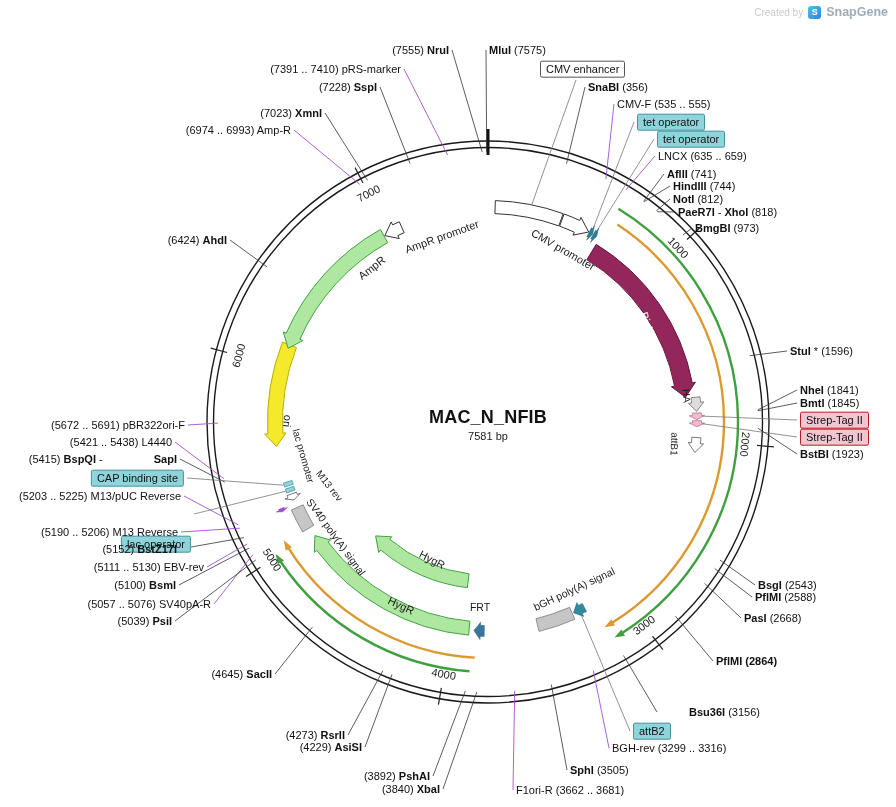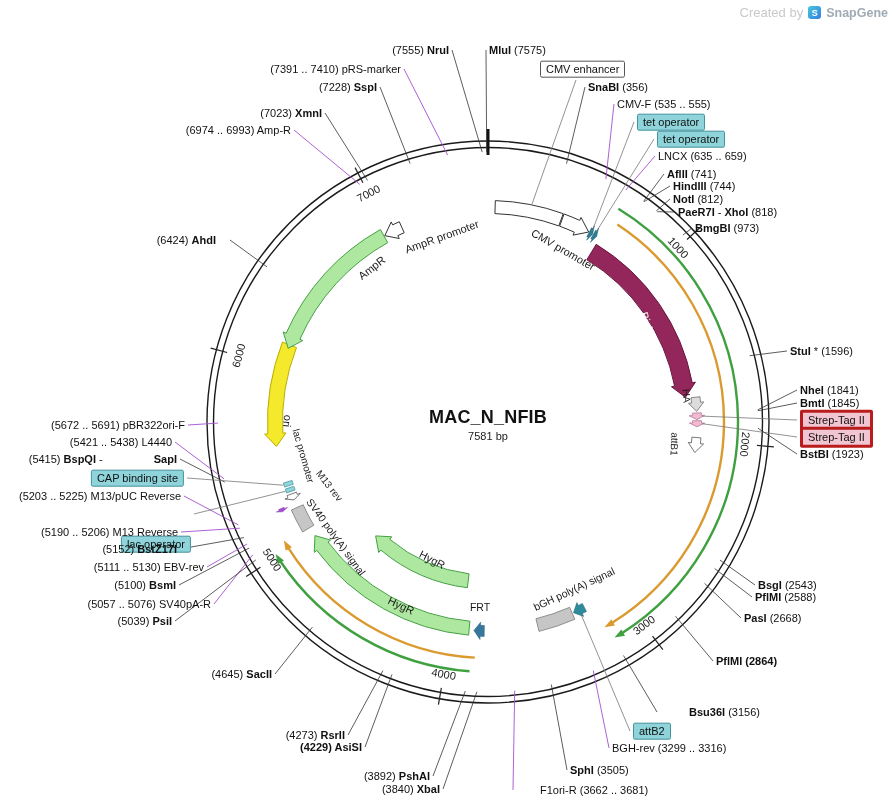--- a/index.html
+++ b/index.html
@@ -4,28 +4,28 @@
 <style>
   html,body{margin:0;padding:0;background:#fff;}
   body{font-family:"Liberation Sans","DejaVu Sans",sans-serif;}
   .stage{position:relative;width:896px;height:807px;background:#fff;overflow:hidden;}
   #map{position:absolute;left:0;top:0;}
   #labels div.co{position:absolute;white-space:nowrap;font-size:11px;color:#111;line-height:1.15;transform:translateY(-50%);}
   #labels div.co.alR{transform:translate(-100%,-50%);}
   #labels .k-p{color:#9D3BCB;}
   #labels .k-b{font-size:10.5px;padding:1px 5px;border-radius:2px;line-height:1.2;}
   #labels .bx-teal{background:#8ED4DA;border:1px solid #45929C;color:#10333A;}
-  #labels .bx-pink{background:#F2C5D2;border:3px solid #b91c1c;color:#3A2630;}
+  #labels .bx-pink{background:#F2C5D2;border:1px solid #b91c1c;color:#3A2630;}
   #labels .bx-white{background:#fff;border:1px solid #555;color:#111;}
   #labels div.mlab{position:absolute;white-space:nowrap;line-height:1;}
   .center-label{position:absolute;left:488px;top:424px;transform:translate(-50%,-50%);text-align:center;}
   .center-name{font-weight:bold;font-size:18px;color:#111;letter-spacing:.2px;}
   .center-size{font-size:11px;color:#222;margin-top:2px;}
   .watermark{position:absolute;top:5px;right:8px;display:flex;align-items:center;gap:5px;}
-  .created{color:#C9C9C9;font-size:13px;}
+  .created{color:#C9C9C9;font-size:10px;}
   .sg-icon{width:13px;height:13px;border-radius:3px;background:linear-gradient(135deg,#4AC6DC,#2E7FE0);color:#fff;font-size:9px;font-weight:bold;display:flex;align-items:center;justify-content:center;}
   .sg-text{color:#9FACB6;font-size:12.5px;font-weight:600;}
 </style>
 </head>
 <body>
 
 <div class="stage">
   <svg id="map" width="896" height="807" viewBox="0 0 896 807">
       <path d="M618.39,208.70A250,250 0 0 1 622.24,632.90" fill="none" stroke="#3FA03F" stroke-width="2.4"></path>
       <path d="M614.57,637.59L621.37,629.43L625.01,635.64Z" fill="#3FA03F"></path>
@@ -124,36 +124,36 @@
       <line x1="609" y1="748" x2="593.3" y2="670.6" stroke="#A44FD0" stroke-width="0.9"></line>
       <line x1="567" y1="770" x2="551.3" y2="684.5" stroke="#333" stroke-width="0.8"></line>
       <line x1="513" y1="790" x2="514.7" y2="690.7" stroke="#A44FD0" stroke-width="0.9"></line>
     </svg>
   <div id="labels">
       <div class="co alR" style="left: 449px; top: 50px;"><span style="font-weight: 400;">(7555) </span><span style="font-weight: 700;">NruI</span></div>
       <div class="co alR k-p" style="left: 401px; top: 69px;"><span style="font-weight: 400;">(7391 .. 7410) pRS-marker</span></div>
       <div class="co alR" style="left: 377px; top: 87px;"><span style="font-weight: 400;">(7228) </span><span style="font-weight: 700;">SspI</span></div>
       <div class="co alR" style="left: 322px; top: 113px;"><span style="font-weight: 400;">(7023) </span><span style="font-weight: 700;">XmnI</span></div>
       <div class="co alR k-p" style="left: 291px; top: 130px;"><span style="font-weight: 400;">(6974 .. 6993) Amp-R</span></div>
-      <div class="co alR" style="left: 216px; top: 240px; padding-left: 28px;"><span style="font-weight: 400;">(6424) </span><span style="font-weight: 700;">AhdI</span></div>
+      <div class="co alR" style="left: 227px; top: 240px; padding-left: 28px;"><span style="font-weight: 400;">(6424) </span><span style="font-weight: 700;">AhdI</span></div>
       <div class="co alR k-p" style="left: 185px; top: 425px;"><span style="font-weight: 400; margin-left: 20px;">(5672 .. 5691) pBR322ori-F</span></div>
       <div class="co alR k-p" style="left: 172px; top: 442px;"><span style="font-weight: 400;">(5421 .. 5438) L4440</span></div>
       <div class="co alR" style="left: 177px; top: 459px;"><span style="font-weight: 400;">(5415) </span><span style="font-weight: 700;">BspQI</span><span style="font-weight: 400;"> - </span><span style="font-weight: 700; margin-left: 48px;">SapI</span></div>
       <div class="co alR k-b bx-teal" style="left: 184px; top: 478px;"><span style="font-weight: 400;">CAP binding site</span></div>
       <div class="co alR k-p" style="left: 181px; top: 496px;"><span style="font-weight: 400;">(5203 .. 5225) M13/pUC Reverse</span></div>
       <div class="co alR k-b bx-teal" style="left: 191px; top: 544px;"><span style="font-weight: 400;">lac operator</span></div>
       <div class="co alR k-p" style="left: 178px; top: 532px;"><span style="font-weight: 400;">(5190 .. 5206) M13 Reverse</span></div>
       <div class="co alR" style="left: 177px; top: 549px;"><span style="font-weight: 400;">(5152) </span><span style="font-weight: 700;">BstZ17I</span></div>
       <div class="co alR k-p" style="left: 204px; top: 567px;"><span style="font-weight: 400;">(5111 .. 5130) EBV-rev</span></div>
       <div class="co alR" style="left: 176px; top: 585px;"><span style="font-weight: 400;">(5100) </span><span style="font-weight: 700;">BsmI</span></div>
       <div class="co alR k-p" style="left: 211px; top: 604px;"><span style="font-weight: 400;">(5057 .. 5076) SV40pA-R</span></div>
       <div class="co alR" style="left: 172px; top: 621px;"><span style="font-weight: 400;">(5039) </span><span style="font-weight: 700;">PsiI</span></div>
       <div class="co alR" style="left: 272px; top: 674px;"><span style="font-weight: 400;">(4645) </span><span style="font-weight: 700;">SacII</span></div>
       <div class="co alR" style="left: 345px; top: 735px;"><span style="font-weight: 400;">(4273) </span><span style="font-weight: 700;">RsrII</span></div>
-      <div class="co alR" style="left: 362px; top: 747px;"><span style="font-weight: 700; margin-top: 9px;">(4229) </span><span style="font-weight: 700;">AsiSI</span></div>
+      <div class="co alR" style="left: 362px; top: 747px;"><span style="font-weight: 400; margin-top: 9px;">(4229) </span><span style="font-weight: 700;">AsiSI</span></div>
       <div class="co alR" style="left: 430px; top: 776px;"><span style="font-weight: 400;">(3892) </span><span style="font-weight: 700;">PshAI</span></div>
       <div class="co alR" style="left: 440px; top: 789px;"><span style="font-weight: 400;">(3840) </span><span style="font-weight: 700;">XbaI</span></div>
       <div class="co" style="left: 489px; top: 50px;"><span style="font-weight: 700;">MluI</span><span style="font-weight: 400;"> (7575)</span></div>
       <div class="co k-b bx-white" style="left: 540px; top: 69px;"><span style="font-weight: 400;">CMV enhancer</span></div>
       <div class="co" style="left: 588px; top: 87px;"><span style="font-weight: 700;">SnaBI</span><span style="font-weight: 400;"> (356)</span></div>
       <div class="co k-p" style="left: 617px; top: 104px;"><span style="font-weight: 400;">CMV-F (535 .. 555)</span></div>
       <div class="co k-b bx-teal" style="left: 637px; top: 122px;"><span style="font-weight: 400;">tet operator</span></div>
       <div class="co k-b bx-teal" style="left: 657px; top: 139px;"><span style="font-weight: 400;">tet operator</span></div>
       <div class="co k-p" style="left: 658px; top: 156px;"><span style="font-weight: 400;">LNCX (635 .. 659)</span></div>
       <div class="co" style="left: 667px; top: 174px;"><span style="font-weight: 700;">AflII</span><span style="font-weight: 400;"> (741)</span></div>
@@ -168,21 +168,21 @@
       <div class="co k-b bx-pink" style="left: 800px; top: 437px;"><span style="font-weight: 400;">Strep-Tag II</span></div>
       <div class="co" style="left: 800px; top: 454px;"><span style="font-weight: 700;">BstBI</span><span style="font-weight: 400; text-align: center;"> (1923)</span></div>
       <div class="co" style="left: 758px; top: 585px;"><span style="font-weight: 700;">BsgI</span><span style="font-weight: 400;"> (2543)</span></div>
       <div class="co" style="left: 755px; top: 597px;"><span style="font-weight: 700;">PflMI</span><span style="font-weight: 400;"> (2588)</span></div>
       <div class="co" style="left: 744px; top: 618px;"><span style="font-weight: 700;">PasI</span><span style="font-weight: 400;"> (2668)</span></div>
       <div class="co" style="left: 716px; top: 661px;"><span style="font-weight: 700;">PflMI</span><span style="font-weight: 700;"> (2864)</span></div>
       <div class="co" style="left: 660px; top: 712px;"><span style="font-weight: 700; padding-left: 29px;">Bsu36I</span><span style="font-weight: 400;"> (3156)</span></div>
       <div class="co k-b bx-teal" style="left: 633px; top: 731px;"><span style="font-weight: 400;">attB2</span></div>
       <div class="co k-p" style="left: 612px; top: 748px;"><span style="font-weight: 400;">BGH-rev (3299 .. 3316)</span></div>
       <div class="co" style="left: 570px; top: 770px;"><span style="font-weight: 700;">SphI</span><span style="font-weight: 400;"> (3505)</span></div>
-      <div class="co k-p" style="left: 540px; top: 790px;"><span style="font-weight: 400;">F1ori-R (3662 .. 3681)</span></div>
+      <div class="co k-p" style="left: 516px; top: 790px;"><span style="font-weight: 400;">F1ori-R (3662 .. 3681)</span></div>
       <div class="mlab" style="left: 563px; top: 250px; font-size: 11px; color: rgb(26, 26, 26); transform: translate(-50%, -50%) rotate(30deg);">CMV promoter</div>
       <div class="mlab" style="left: 442px; top: 237px; font-size: 11px; color: rgb(26, 26, 26); transform: translate(-50%, -50%) rotate(-20deg);">AmpR promoter</div>
       <div class="mlab" style="left: 372px; top: 268px; font-size: 11px; color: rgb(26, 26, 26); transform: translate(-50%, -50%) rotate(-38deg);">AmpR</div>
       <div class="mlab" style="left: 653px; top: 342px; font-size: 11px; color: rgb(255, 255, 255); transform: translate(-50%, -50%) rotate(72deg);">BirA(R118G)</div>
       <div class="mlab" style="left: 686px; top: 396px; font-size: 10px; color: rgb(26, 26, 26); transform: translate(-50%, -50%) rotate(85deg);">HA</div>
       <div class="mlab" style="left: 674px; top: 444px; font-size: 10px; color: rgb(26, 26, 26); transform: translate(-50%, -50%) rotate(93deg);">attB1</div>
       <div class="mlab" style="left: 287px; top: 421px; font-size: 11px; color: rgb(26, 26, 26); transform: translate(-50%, -50%) rotate(96deg);">ori</div>
       <div class="mlab" style="left: 303px; top: 456px; font-size: 10px; color: rgb(26, 26, 26); transform: translate(-50%, -50%) rotate(74deg);">lac promoter</div>
       <div class="mlab" style="left: 329px; top: 486px; font-size: 10px; color: rgb(26, 26, 26); transform: translate(-50%, -50%) rotate(52deg);">M13 rev</div>
       <div class="mlab" style="left: 336px; top: 537px; font-size: 10.5px; color: rgb(26, 26, 26); transform: translate(-50%, -50%) rotate(54deg);">SV40 poly(A) signal</div>

